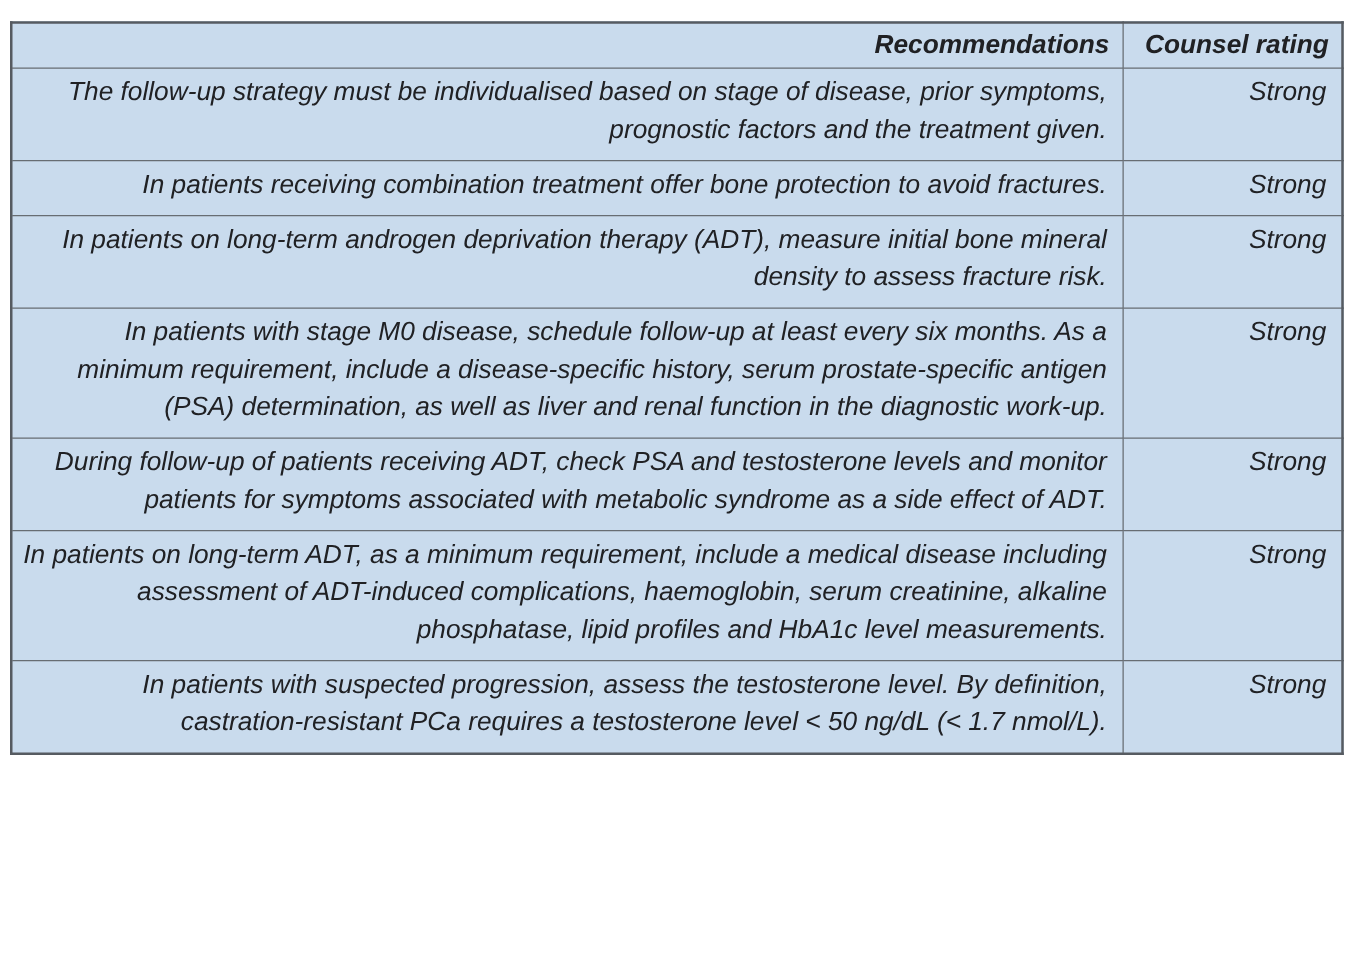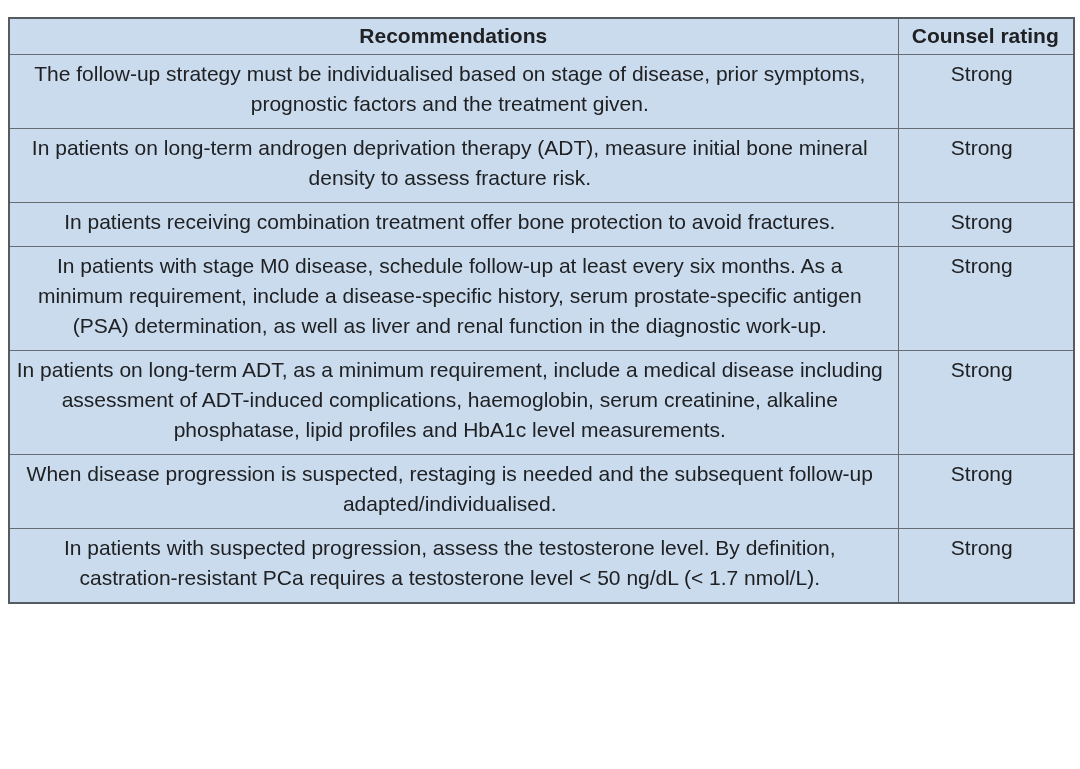--- a/index.html
+++ b/index.html
@@ -22,22 +22,23 @@
     background: #c9dbed;
     color: #202124;
     font-size: 21px;
     line-height: 1.43;
     border: 2.5px solid #565b61;
   }
   table.rec-table th,
   table.rec-table td {
     border: 1.5px solid #676d73;
     vertical-align: top;
-    text-align: center;
+    text-align: right;
     overflow: hidden;
+    font-style: italic;
   }
   table.rec-table th {
     font-weight: bold;
     padding: 2px 10px 3px 9px;
     white-space: nowrap;
   }
   table.rec-table td {
     padding: 4px 12px 9px 4px;
     margin-left: 12px;
   }
@@ -61,37 +62,37 @@
         <th>Recommendations</th>
         <th>Counsel rating</th>
       </tr>
     </thead>
     <tbody>
       <tr>
         <td>The follow-up strategy must be individualised based on stage of disease, prior symptoms, prognostic factors and the treatment given.</td>
         <td class="rating-cell">Strong</td>
       </tr>
       <tr>
-        <td>In patients on long-term androgen deprivation therapy (ADT), measure initial bone mineral density to assess fracture risk.</td>
+        <td>In patients receiving combination treatment offer bone protection to avoid fractures.</td>
         <td class="rating-cell">Strong</td>
       </tr>
       <tr>
-        <td>In patients receiving combination treatment offer bone protection to avoid fractures.</td>
+        <td>In patients on long-term androgen deprivation therapy (ADT), measure initial bone mineral density to assess fracture risk.</td>
         <td class="rating-cell">Strong</td>
       </tr>
       <tr>
         <td>In patients with stage M0 disease, schedule follow-up at least every six months. As a minimum requirement, include a disease-specific history, serum prostate-specific antigen (PSA) determination, as well as liver and renal function in the diagnostic work-up.</td>
         <td class="rating-cell">Strong</td>
       </tr>
       <tr>
-        <td>In patients on long-term ADT, as a minimum requirement, include a medical disease including assessment of ADT-induced complications, haemoglobin, serum creatinine, alkaline phosphatase, lipid profiles and HbA1c level measurements.</td>
+        <td>During follow-up of patients receiving ADT, check PSA and testosterone levels and monitor patients for symptoms associated with metabolic syndrome as a side effect of ADT.</td>
         <td class="rating-cell">Strong</td>
       </tr>
       <tr>
-        <td>When disease progression is suspected, restaging is needed and the subsequent follow-up adapted/individualised.</td>
+        <td>In patients on long-term ADT, as a minimum requirement, include a medical disease including assessment of ADT-induced complications, haemoglobin, serum creatinine, alkaline phosphatase, lipid profiles and HbA1c level measurements.</td>
         <td class="rating-cell">Strong</td>
       </tr>
       <tr>
         <td>In patients with suspected progression, assess the testosterone level. By definition, castration-resistant PCa requires a testosterone level &lt; 50 ng/dL (&lt; 1.7 nmol/L).</td>
         <td class="rating-cell">Strong</td>
       </tr>
     </tbody>
   </table>
 </div>
 

